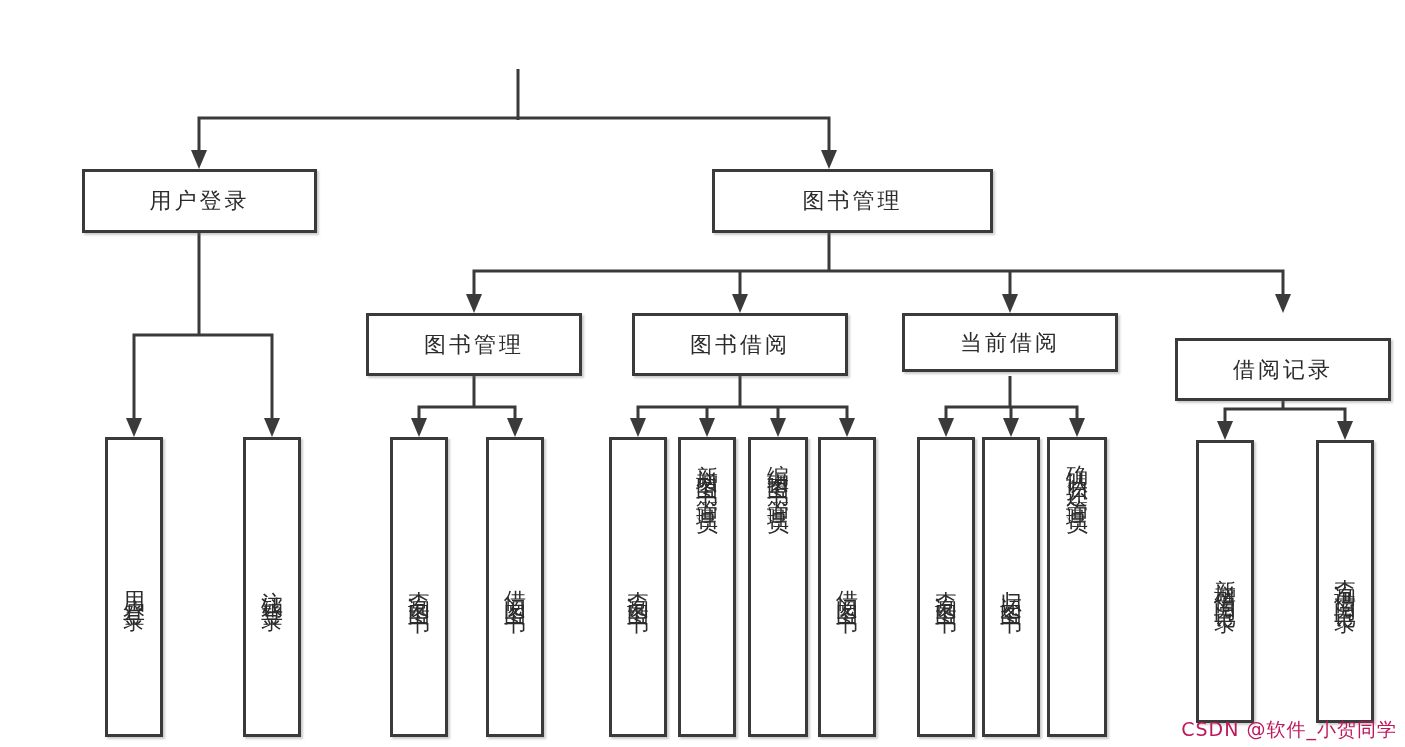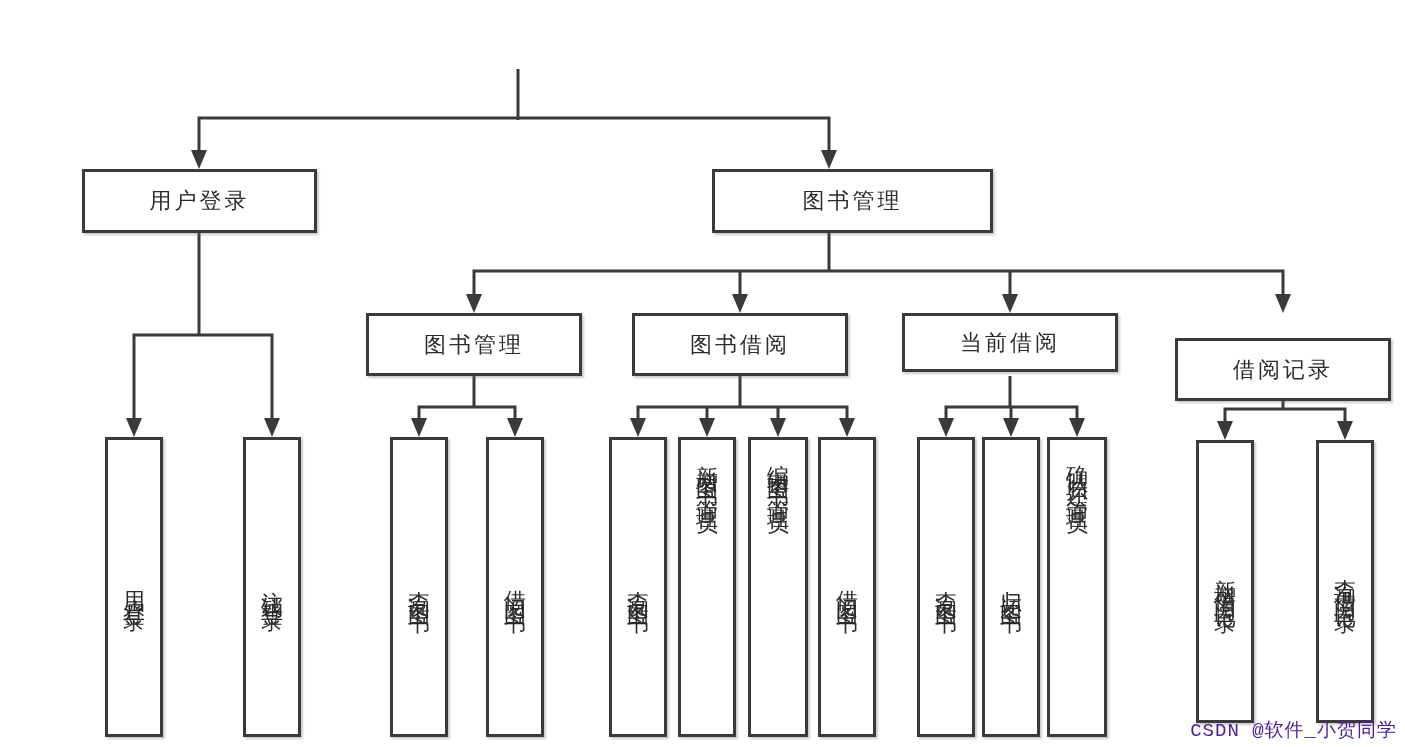--- a/index.html
+++ b/index.html
@@ -36,21 +36,21 @@
   #v-add-book{left:678px;top:437px;width:58px;height:300px;}
   #v-edit-book{left:748px;top:437px;width:60px;height:300px;}
   #v-borrow-book-2{left:818px;top:437px;width:58px;height:300px;}
   #v-query-book-3{left:917px;top:437px;width:58px;height:300px;}
   #v-return-book{left:982px;top:437px;width:58px;height:300px;}
   #v-confirm-return{left:1047px;top:437px;width:60px;height:300px;}
   #v-add-record{left:1196px;top:440px;width:58px;height:283px;}
   #v-query-record{left:1316px;top:440px;width:58px;height:283px;}
   #watermark{
     position:absolute;right:8px;top:717px;font-size:19px;letter-spacing:1px;
-    color:#4c1d95;white-space:nowrap;z-index:5;font-family:Liberation Mono, monospace;
+    color:#be185d;white-space:nowrap;z-index:5;
   }
   .stroke{stroke:#3a3a3a;stroke-width:3;fill:none;}
   .arrow{fill:#3a3a3a;stroke:none;}
 </style>
 </head>
 <body>
 
 <div id="stage">
 
   <svg id="connector-layer" viewBox="0 0 1405 747" xmlns="http://www.w3.org/2000/svg">

